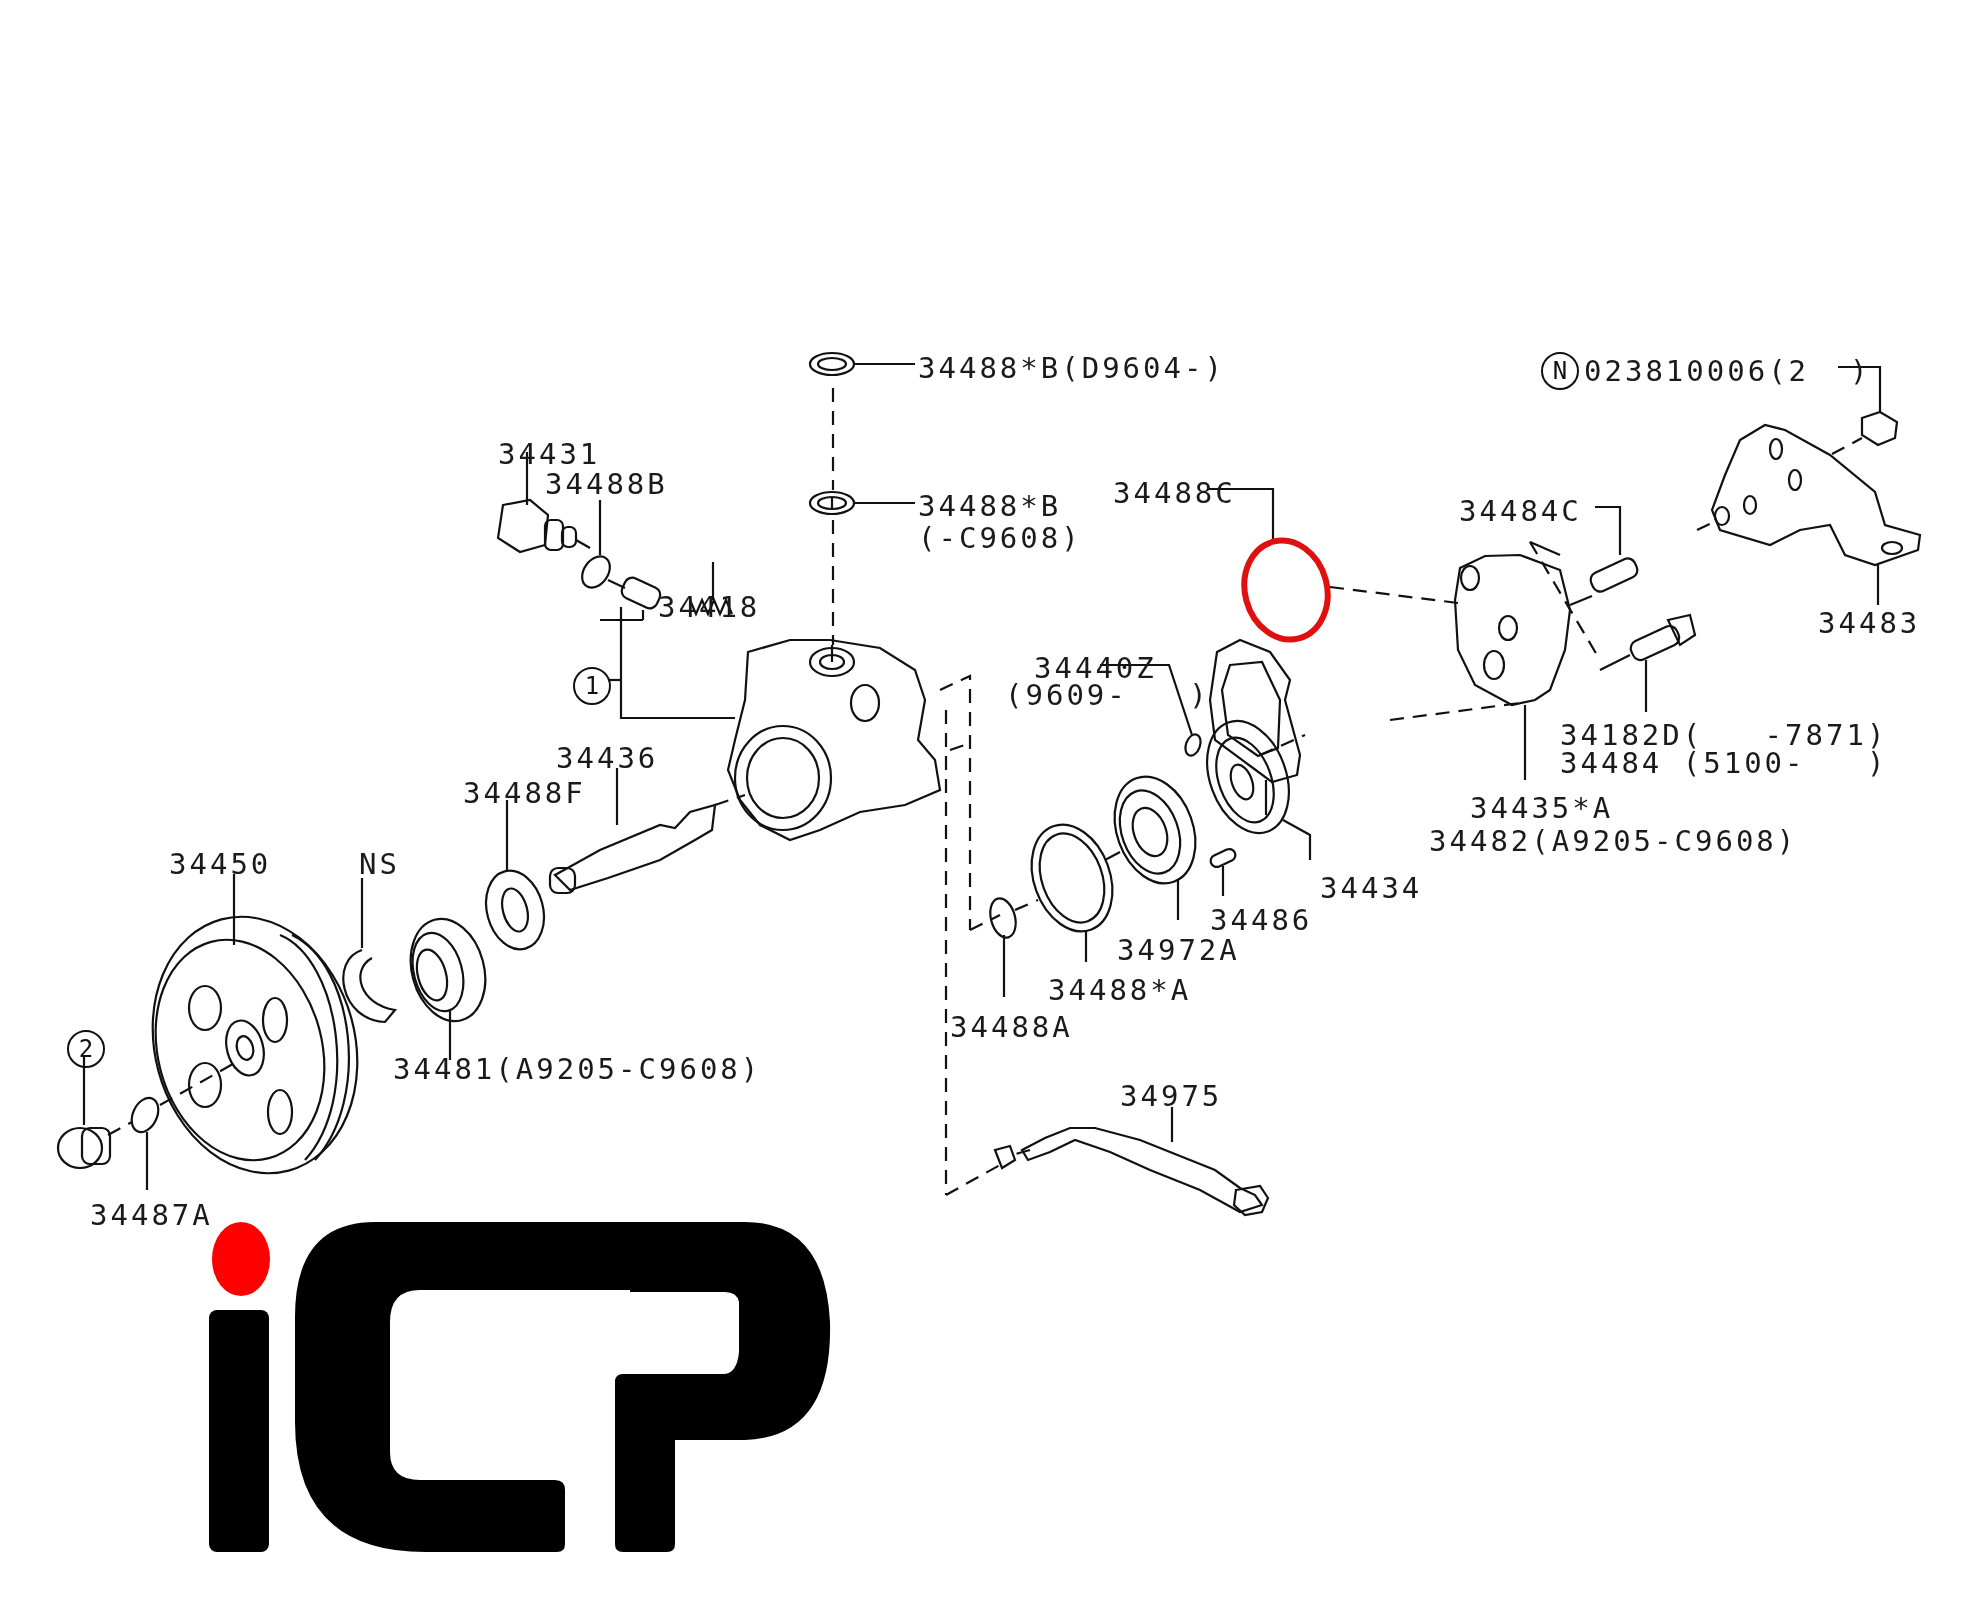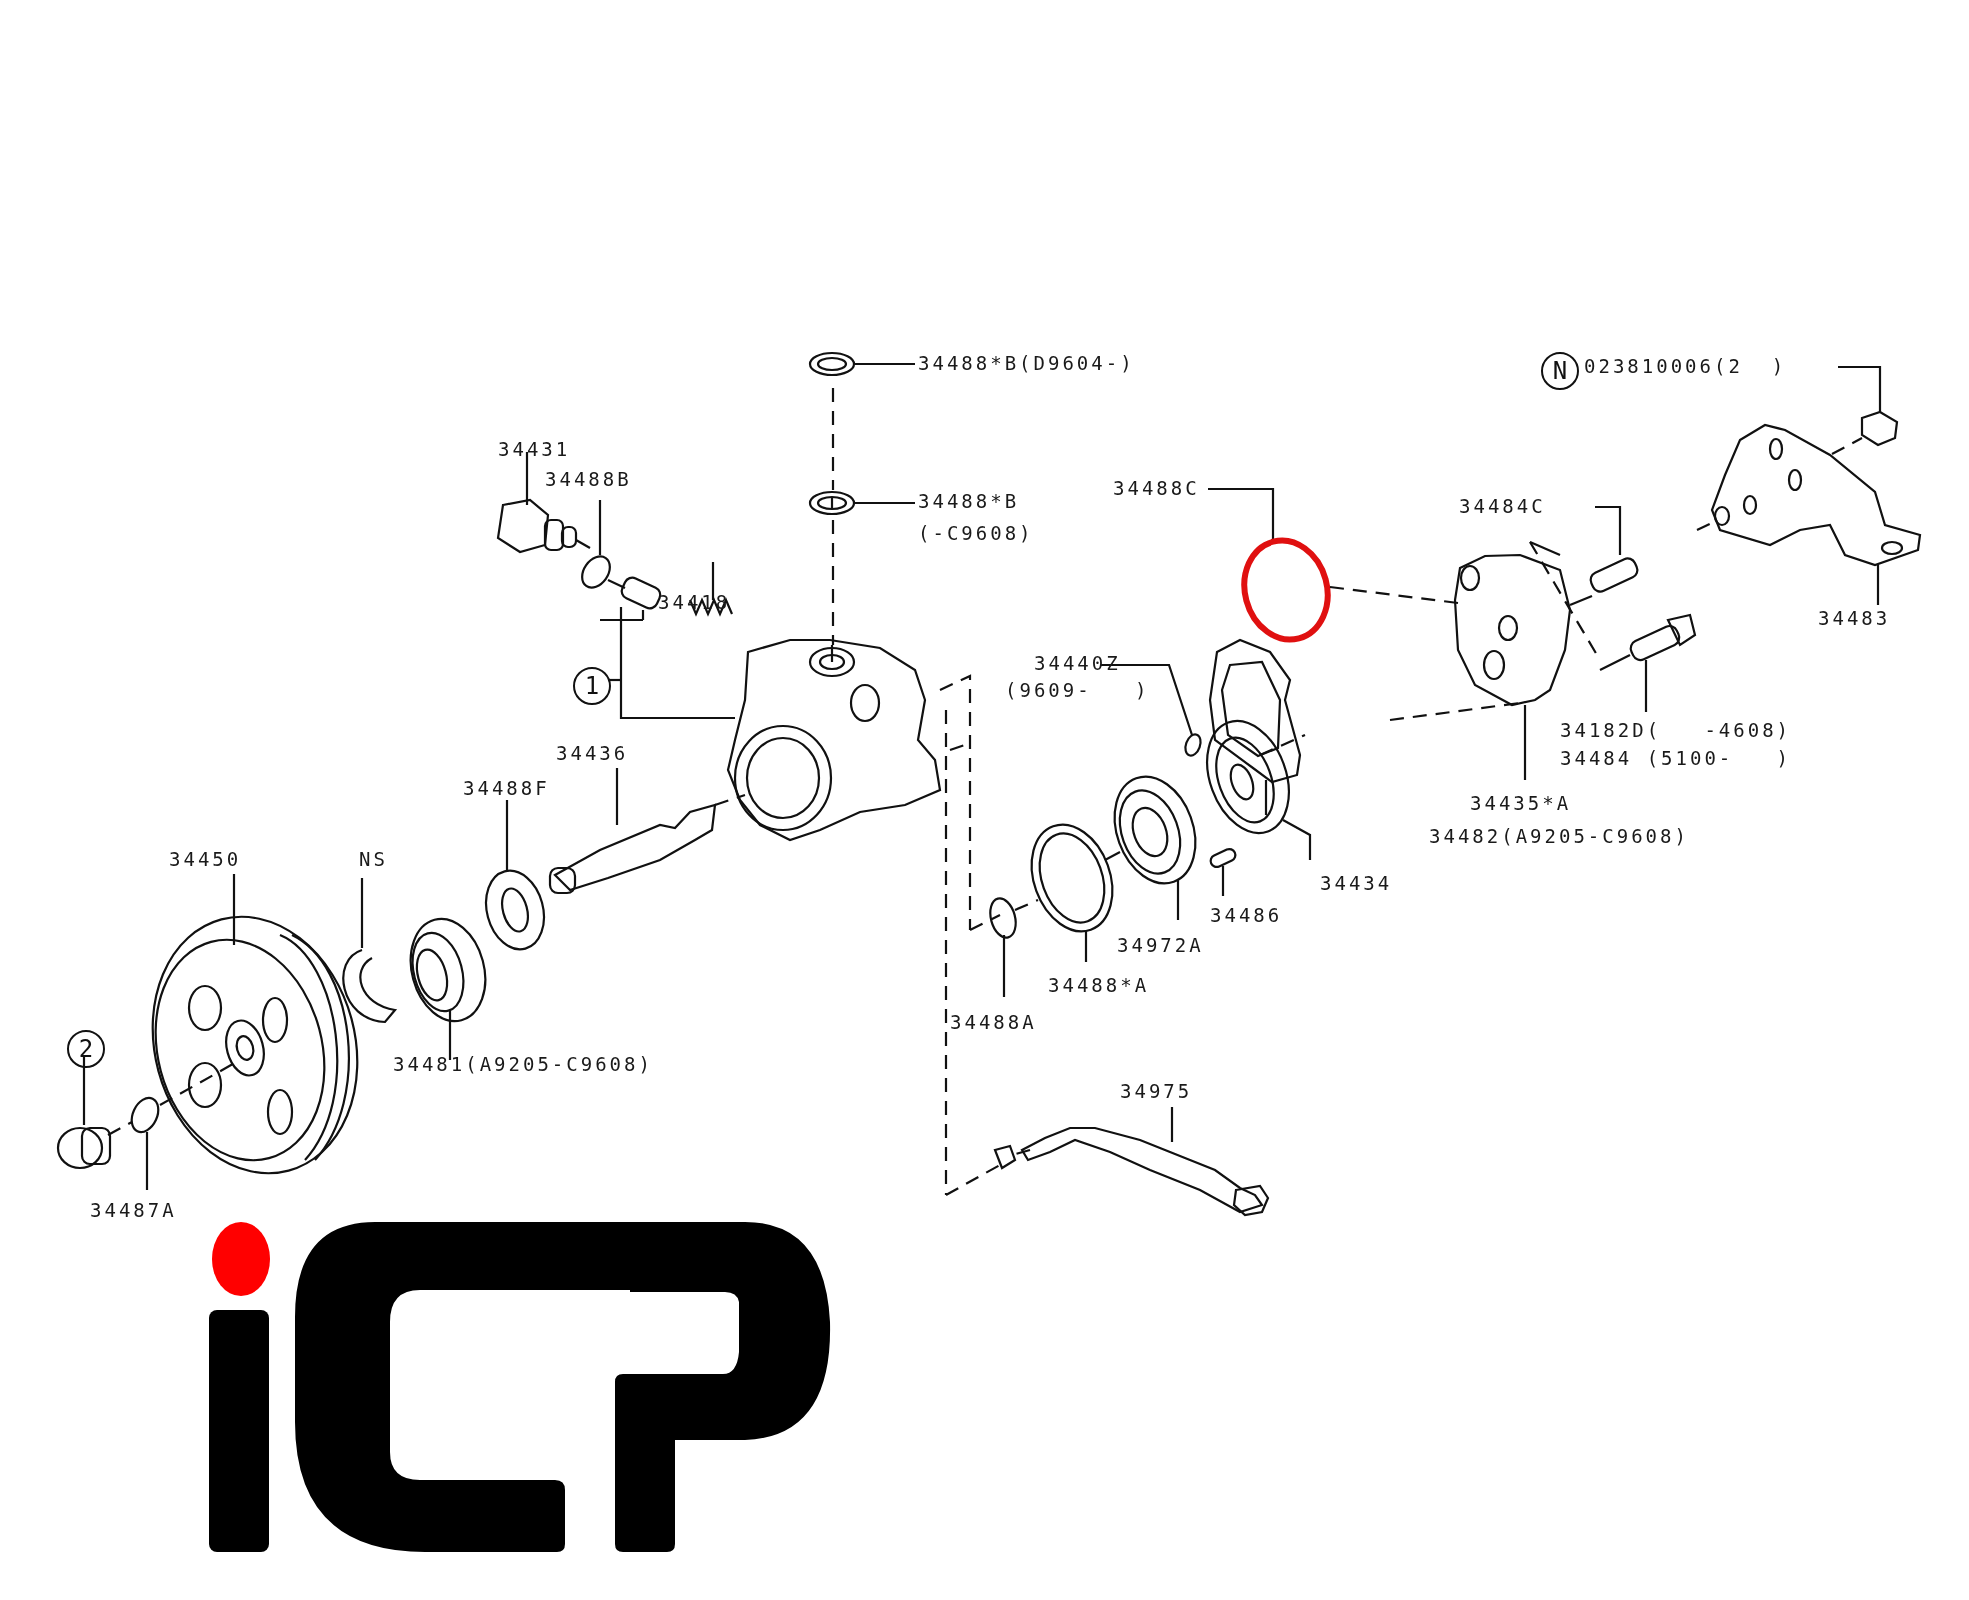--- a/index.html
+++ b/index.html
@@ -1,19 +1,19 @@
 <!DOCTYPE html>
 <html><head>
 <meta charset="utf-8">
 <style>
   html, body { margin: 0; padding: 0; background: #ffffff; }
   body { width: 1969px; height: 1600px; position: relative; overflow: hidden;
          font-family: "DejaVu Sans Mono", monospace; color: #111; }
   .canvas { position: absolute; left: 0; top: 0; width: 1969px; height: 1600px; }
-  .lbl { position: absolute; font-family: "DejaVu Sans Mono", monospace; font-size: 19px;
+  .lbl { position: absolute; font-family: "DejaVu Sans Mono", monospace; font-size: 29px;
          letter-spacing: 3px; color: #1a1a1a; white-space: pre; line-height: 1; }
   svg { position: absolute; left: 0; top: 0; }
   .ln { stroke: #111; stroke-width: 2.2; fill: none; }
   .dash { stroke: #111; stroke-width: 2.2; fill: none; stroke-dasharray: 14 9; }
   .part { stroke: #111; stroke-width: 2.2; fill: none; }
   .hl { stroke: #e01010; stroke-width: 6; fill: none; }
   .circ-num { position: absolute; width: 34px; height: 34px; border: 2px solid #111; border-radius: 50%;
               font-family: "DejaVu Sans Mono", monospace; font-size: 24px; text-align: center;
               line-height: 34px; color: #111; }
   .logo { position: absolute; left: 205px; top: 1222px; width: 640px; height: 330px; }
@@ -230,21 +230,21 @@
   <div class="lbl" style="left:918px;top:524px;">(-C9608)</div>
   <div class="lbl" style="left:498px;top:440px;">34431</div>
   <div class="lbl" style="left:545px;top:470px;">34488B</div>
   <div class="lbl" style="left:658px;top:545px;margin-top:48px;">34418</div>
   <div class="lbl" style="left:1113px;top:479px;">34488C</div>
   <div class="lbl" style="left:1584px;top:357px;">023810006(2  )</div>
   <div class="lbl" style="left:1459px;top:497px;">34484C</div>
   <div class="lbl" style="left:1818px;top:609px;">34483</div>
   <div class="lbl" style="left:1034px;top:654px;">34440Z</div>
   <div class="lbl" style="left:1005px;top:681px;">(9609-   )</div>
-  <div class="lbl" style="left:1560px;top:721px;">34182D(   -4608)</div>
+  <div class="lbl" style="left:1560px;top:721px;">34182D(   -7871)</div>
   <div class="lbl" style="left:1560px;top:749px;">34484 (5100-   )</div>
   <div class="lbl" style="left:1470px;top:794px;text-align:center;">34435*A</div>
   <div class="lbl" style="left:1417px;top:827px;margin-left:12px;">34482(A9205-C9608)</div>
   <div class="lbl" style="left:556px;top:744px;">34436</div>
   <div class="lbl" style="left:463px;top:779px;text-align:center;">34488F</div>
   <div class="lbl" style="left:169px;top:850px;">34450</div>
   <div class="lbl" style="left:339px;top:850px;margin-left:20px;">NS</div>
   <div class="lbl" style="left:1320px;top:874px;">34434</div>
   <div class="lbl" style="left:1210px;top:906px;">34486</div>
   <div class="lbl" style="left:1117px;top:936px;">34972A</div>

